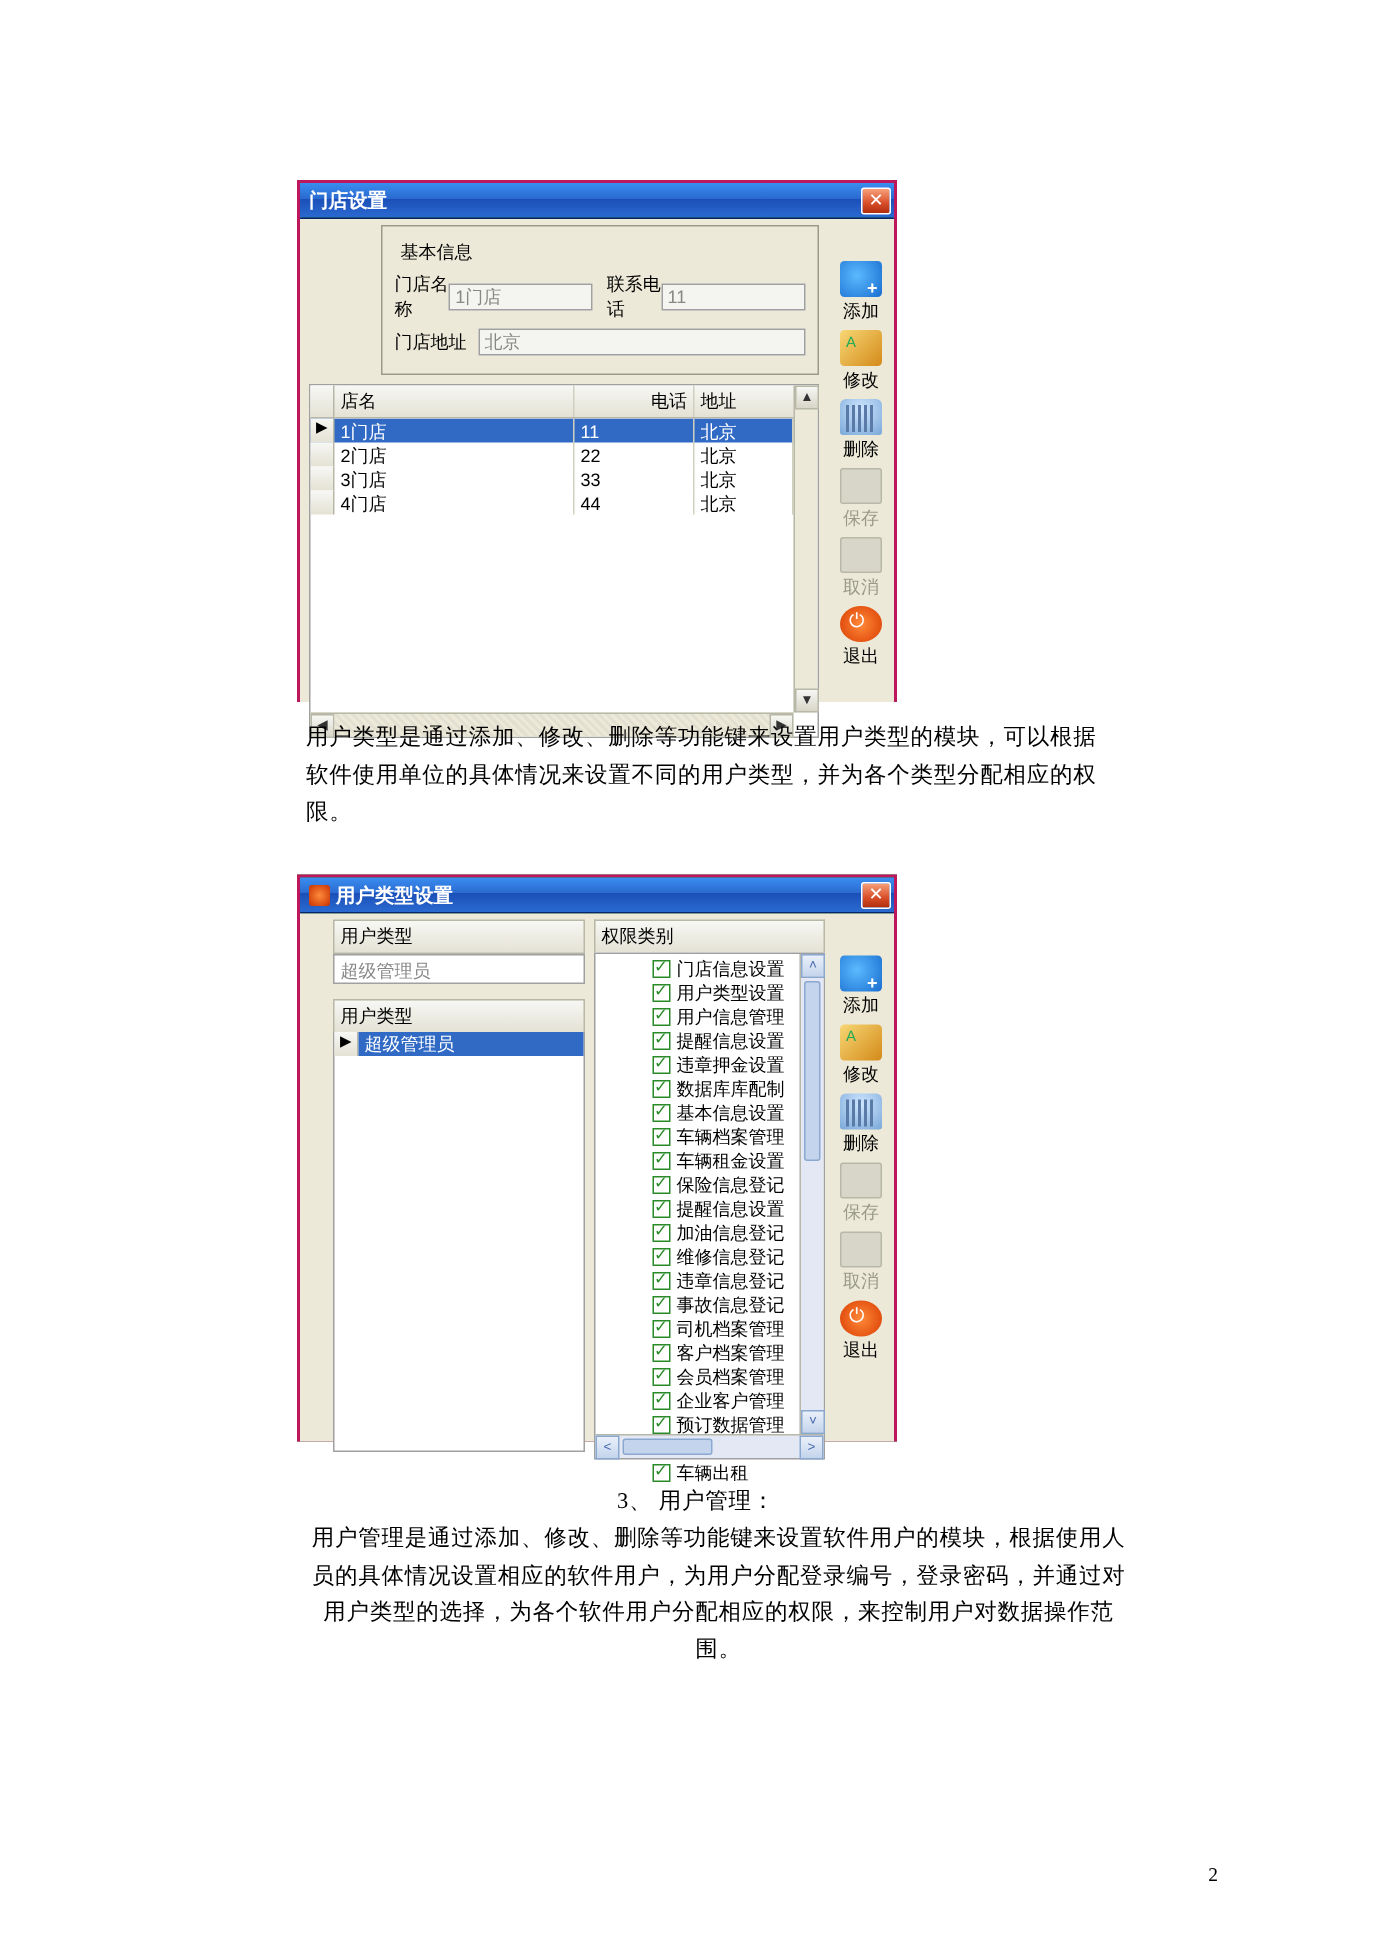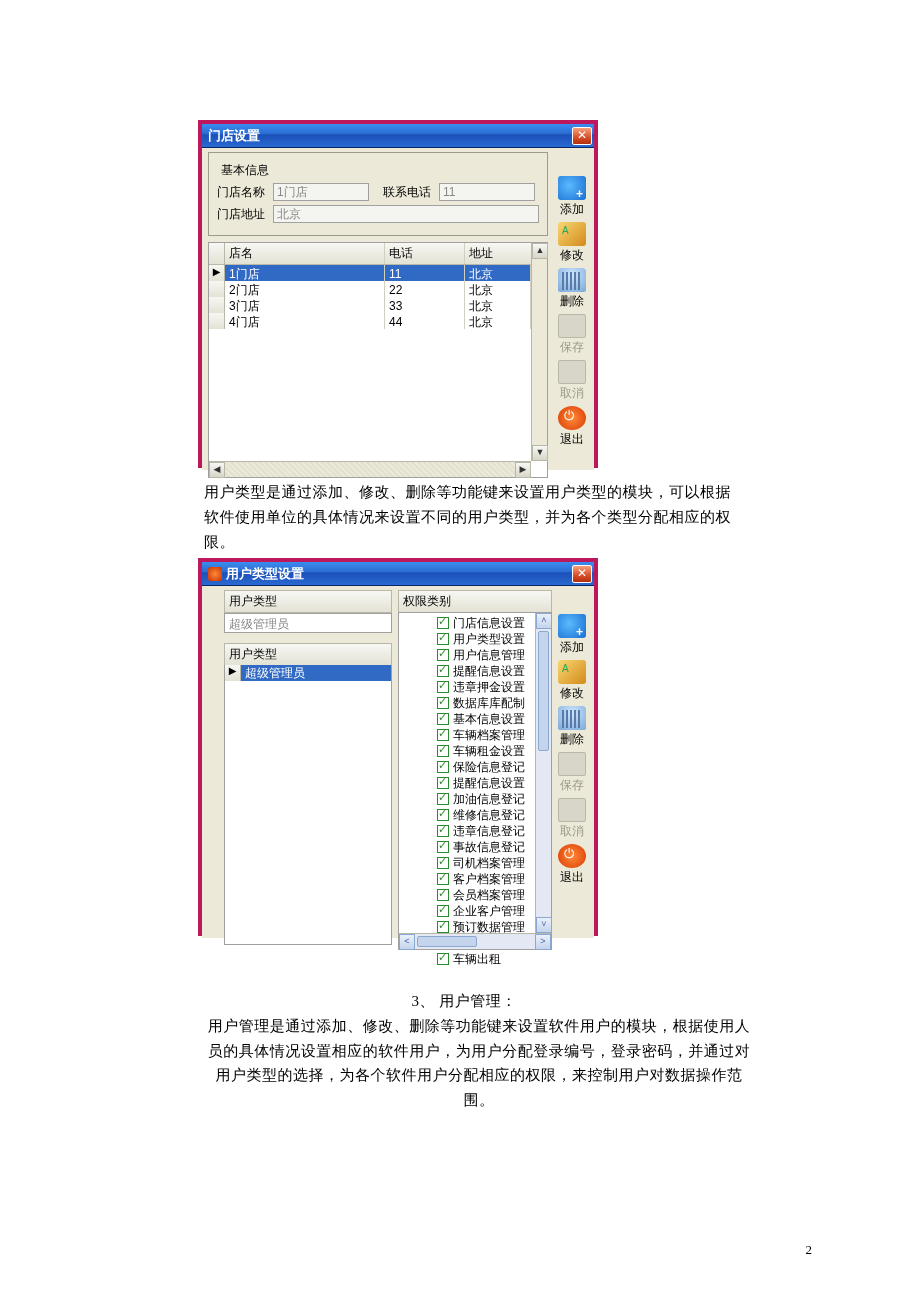--- a/index.html
+++ b/index.html
@@ -16,21 +16,21 @@
   .page {
     width: 920px;
     height: 1302px;
     position: relative;
   }
 
   
   .xpwin {
     position: absolute;
     background: #15803d;
-    border: 4px solid #be185d;
+    border: 2px solid #be185d;
     box-shadow: 0 0 0 1px #84a8e8 inset;
   }
   .xp-titlebar {
     height: 24px;
     background: linear-gradient(to bottom,#3a8df0 0%,#2a6ad0 45%,#1b4fb8 46%,#2a6ad0 100%);
     color:#fff;
     font-family: "SimSun","宋体","Tahoma",sans-serif;
     font-size: 13px;
     display:flex;
     align-items:center;
@@ -229,40 +229,40 @@
 
 <div class="page">
 
   <div class="xpwin" style="left:198px; top:120px; width:400px; height:348px;">
     <div class="xp-titlebar">
       <span class="title">门店设置</span>
       <span class="xp-close">✕</span>
     </div>
     <div class="xp-body" style="height:322px; position:relative;">
       <div style="width:340px;">
-        <div class="groupbox" style="padding-top:10px;">
+        <div class="groupbox" style="padding-top:10px;margin-left:48px;">
           <div class="groupbox-title">基本信息</div>
           <div class="formrow">
             <label>门店名称</label>
             <input type="text" readonly="" style="width: 96px; flex: 0 0 auto;" value="1门店">
             <span class="gap"></span>
             <label class="w2">联系电话</label>
             <input type="text" readonly="" style="width: 96px; flex: 0 0 auto;" value="11">
           </div>
           <div class="formrow">
             <label>门店地址</label>
             <input type="text" readonly="" value="北京" style="">
           </div>
         </div>
 
         <div class="grid" style="height:236px;">
           <div class="grid-head">
             <div class="marker"></div>
             <div class="cell" style="width:160px;">店名</div>
-            <div class="cell" style="width:80px;">电话</div>
+            <div class="cell" style="width:80px;text-align:right;">电话</div>
             <div class="cell" style="flex:1;">地址</div>
           </div>
           <div id="grid1-body" class="grid-body-area" style="height:200px; padding-right:16px;">
               <div class="grid-row sel">
                 <div class="marker">▶</div>
                 <div class="cell" style="width:160px;">1门店</div>
                 <div class="cell" style="width:80px;">11</div>
                 <div class="cell" style="flex:1;">北京</div>
               </div>
               <div class="grid-row">
@@ -323,21 +323,21 @@
             <div class="lbl">退出</div>
           </div>
       </div>
     </div>
   </div>
 
   <div class="doc-text" style="left:174px; top:480px; width:570px;">
     <div style="padding-left:30px;">用户类型是通过添加、修改、删除等功能键来设置用户类型的模块，可以根据软件使用单位的具体情况来设置不同的用户类型，并为各个类型分配相应的权限。</div>
   </div>
 
-  <div class="xpwin" style="left:198px; top:558px; width:400px; height:378px;">
+  <div class="xpwin" style="left:198px; top:583px; width:400px; height:378px;">
     <div class="xp-titlebar">
       <span class="title-icon"></span>
       <span class="title">用户类型设置</span>
       <span class="xp-close">✕</span>
     </div>
     <div class="xp-body" style="height:352px; position:relative;">
       <div style="display:flex; gap:6px; width:344px;padding-left:16px;">
         <div style="width:168px;">
           <div class="simple-head">用户类型</div>
           <div class="list-cell">超级管理员</div>

